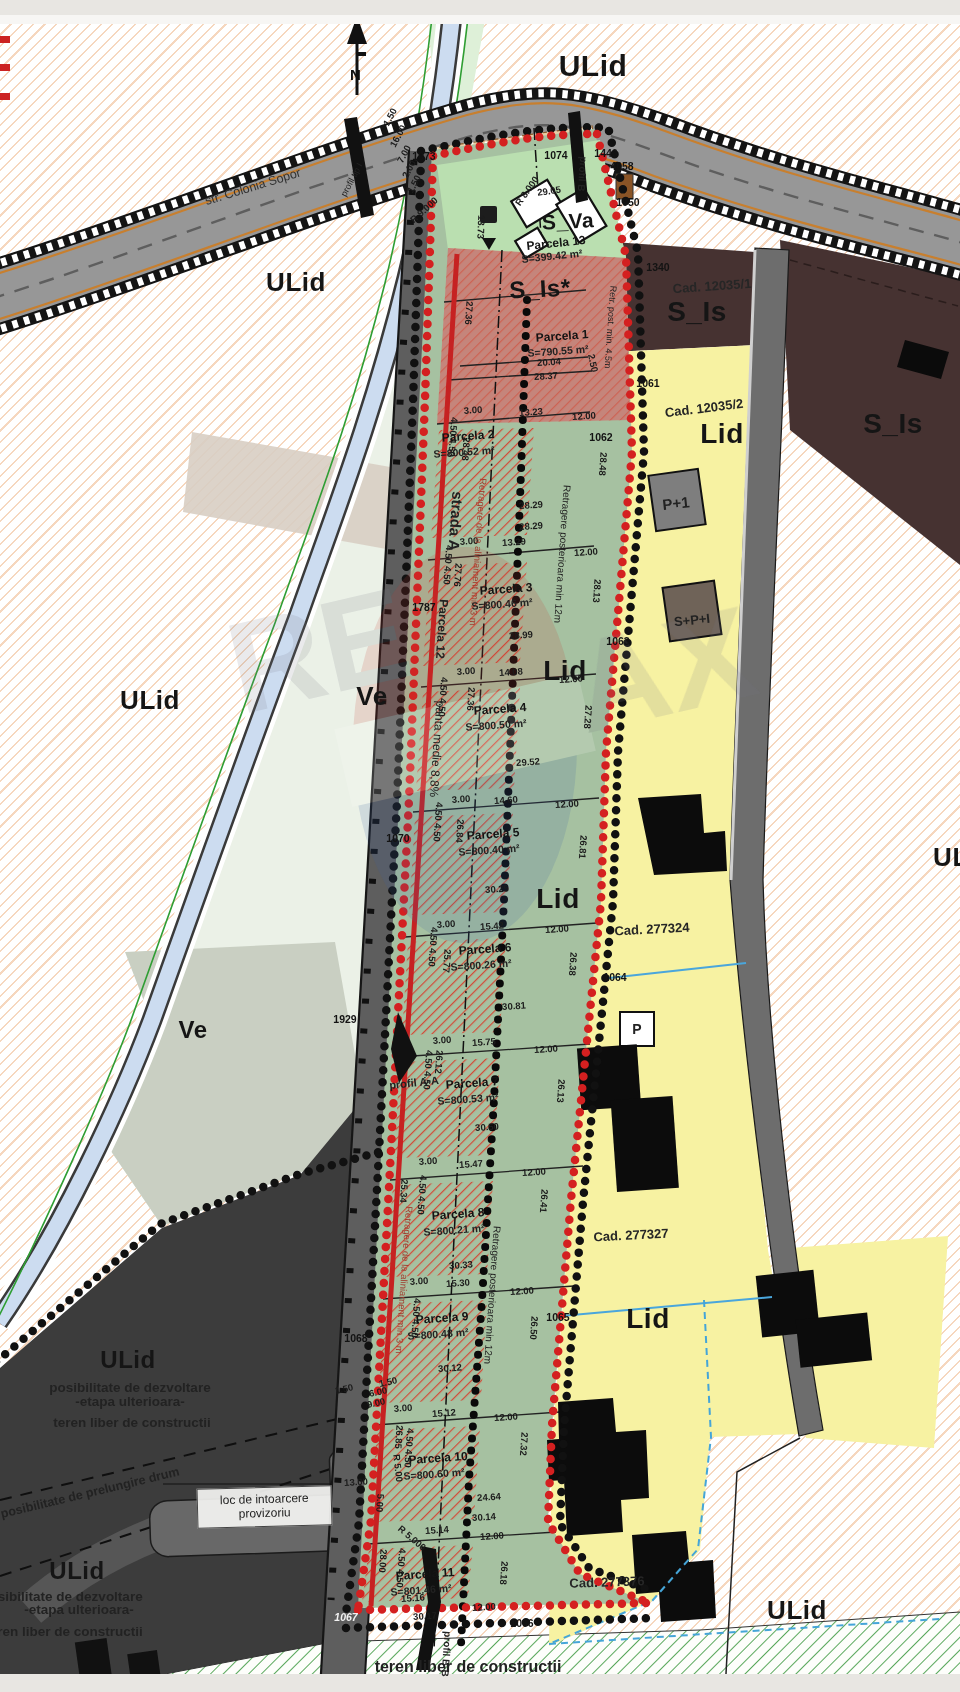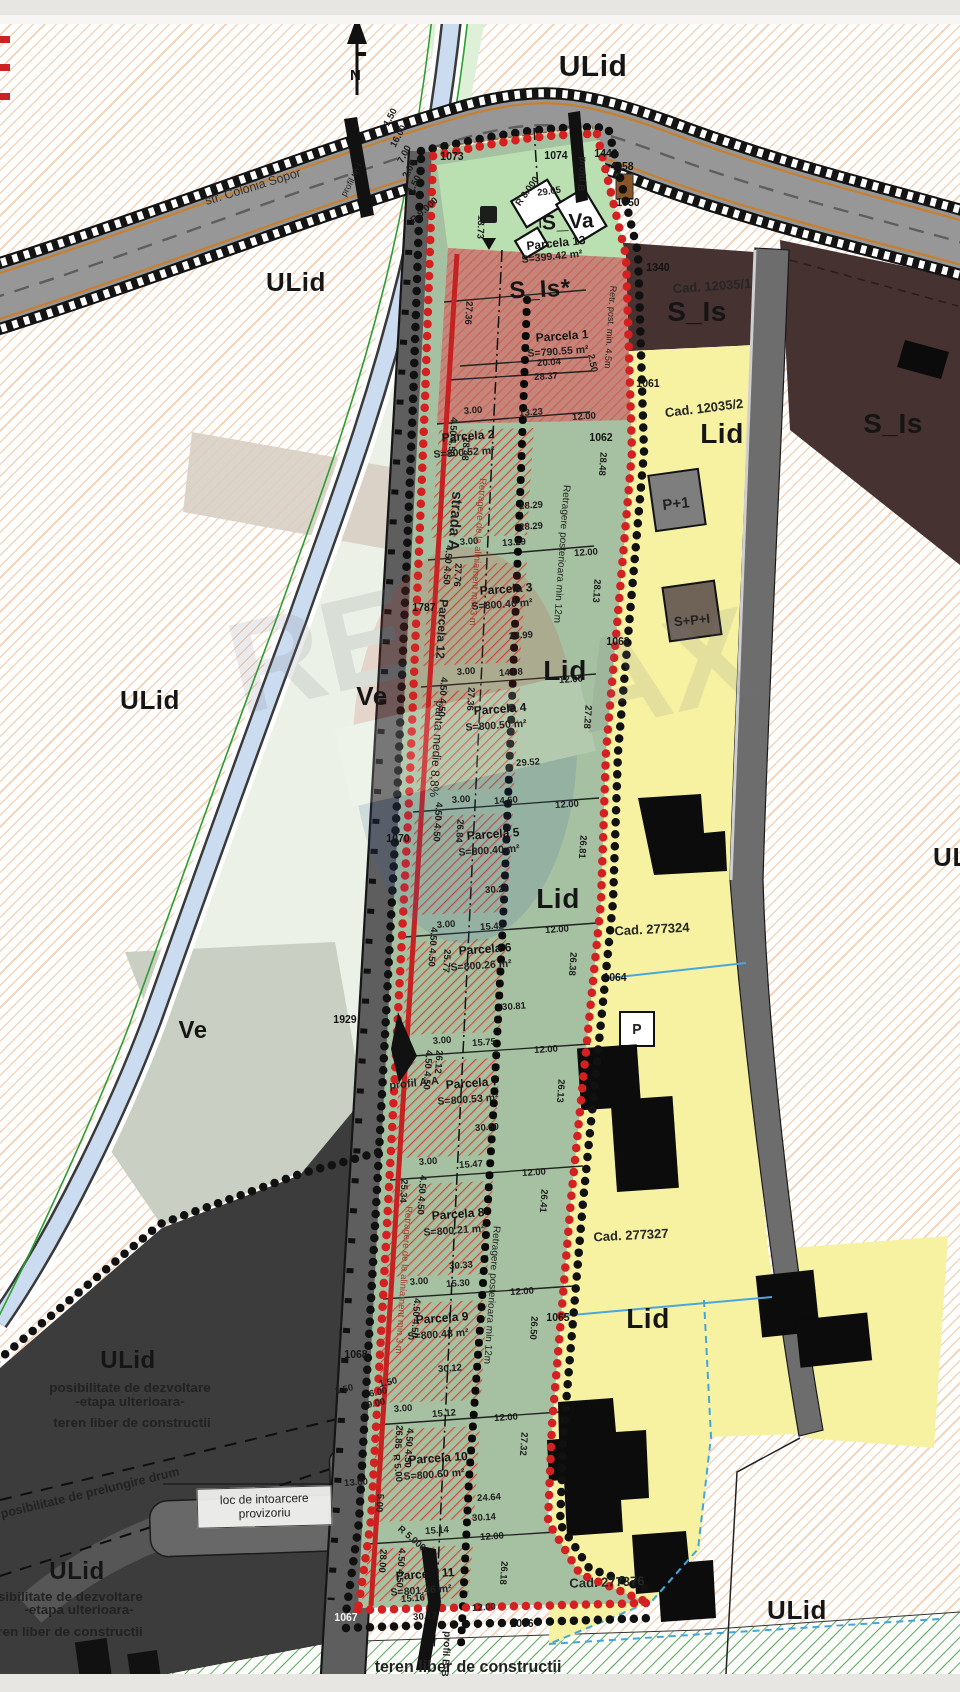--- a/index.html
+++ b/index.html
@@ -248,34 +248,34 @@
       <span class="lbl zone" style="left: 722px; top: 434px; --r: 0deg; font-size: 28px; font-weight: bold;">Lid</span>
       <span class="lbl zone" style="left: 565px; top: 671px; --r: 0deg; font-size: 28px; font-weight: bold;">Lid</span>
       <span class="lbl zone" style="left: 558px; top: 899px; --r: 0deg; font-size: 28px; font-weight: bold;">Lid</span>
       <span class="lbl zone" style="left: 648px; top: 1319px; --r: 0deg; font-size: 28px; font-weight: bold;">Lid</span>
       <span class="lbl zone" style="left: 568px; top: 221px; --r: -3deg; font-size: 21px; font-weight: bold;">S_Va</span>
       <span class="lbl cad" style="left: 712px; top: 286px; --r: -4deg;">Cad. 12035/1</span>
       <span class="lbl cad" style="left: 704px; top: 408px; --r: -7deg;">Cad. 12035/2</span>
       <span class="lbl cad" style="left: 652px; top: 929px; --r: -3deg;">Cad. 277324</span>
       <span class="lbl cad" style="left: 631px; top: 1235px; --r: -3deg;">Cad. 277327</span>
       <span class="lbl cad" style="left: 607px; top: 1582px; --r: -2deg;">Cad. 277376</span>
-      <span class="lbl marker" style="left: 452px; top: 156px; --r: 0deg;">1073</span>
+      <span class="lbl marker" style="left: 424px; top: 156px; --r: 0deg;">1073</span>
       <span class="lbl marker" style="left: 556px; top: 155px; --r: 0deg;">1074</span>
       <span class="lbl marker" style="left: 606px; top: 153px; --r: 0deg;">1446</span>
       <span class="lbl marker" style="left: 622px; top: 166px; --r: 0deg;">4058</span>
       <span class="lbl marker" style="left: 628px; top: 202px; --r: 0deg;">1950</span>
       <span class="lbl marker" style="left: 658px; top: 267px; --r: 0deg;">1340</span>
       <span class="lbl marker" style="left: 648px; top: 383px; --r: 0deg;">1061</span>
       <span class="lbl marker" style="left: 601px; top: 437px; --r: 0deg;">1062</span>
       <span class="lbl marker" style="left: 618px; top: 641px; --r: 0deg;">1063</span>
       <span class="lbl marker" style="left: 615px; top: 977px; --r: 0deg;">1064</span>
       <span class="lbl marker" style="left: 558px; top: 1317px; --r: 0deg;">1065</span>
       <span class="lbl marker" style="left: 522px; top: 1623px; --r: 0deg;">1066</span>
-      <span class="lbl marker" style="left: 346px; top: 1617px; --r: 0deg; color: rgb(242, 242, 242);">1067</span>
-      <span class="lbl marker" style="left: 356px; top: 1338px; margin-top: 16px; --r: 0deg;">1068</span>
+      <span class="lbl marker" style="left: 346px; top: 1617px; --r: 0deg; color: rgb(242, 242, 242); font-style: italic;">1067</span>
+      <span class="lbl marker" style="left: 356px; top: 1338px; --r: 0deg;">1068</span>
       <span class="lbl marker" style="left: 345px; top: 1019px; --r: 0deg;">1929</span>
       <span class="lbl marker" style="left: 398px; top: 838px; --r: 0deg;">1070</span>
       <span class="lbl marker" style="left: 424px; top: 607px; --r: 0deg;">1787</span>
       <span class="lbl dim" style="left: 390px; top: 117px; --r: -62deg;">1.50</span>
       <span class="lbl dim" style="left: 398px; top: 136px; --r: -62deg;">16.00</span>
       <span class="lbl dim" style="left: 404px; top: 154px; --r: -62deg;">7.00</span>
       <span class="lbl dim" style="left: 409px; top: 169px; --r: -62deg;">2.00</span>
       <span class="lbl dim" style="left: 414px; top: 184px; --r: -62deg;">1.50</span>
       <span class="lbl dim" style="left: 424px; top: 210px; --r: -42deg;">R 9.000</span>
       <span class="lbl dim" style="left: 527px; top: 191px; --r: -55deg;">R 8.000</span>

